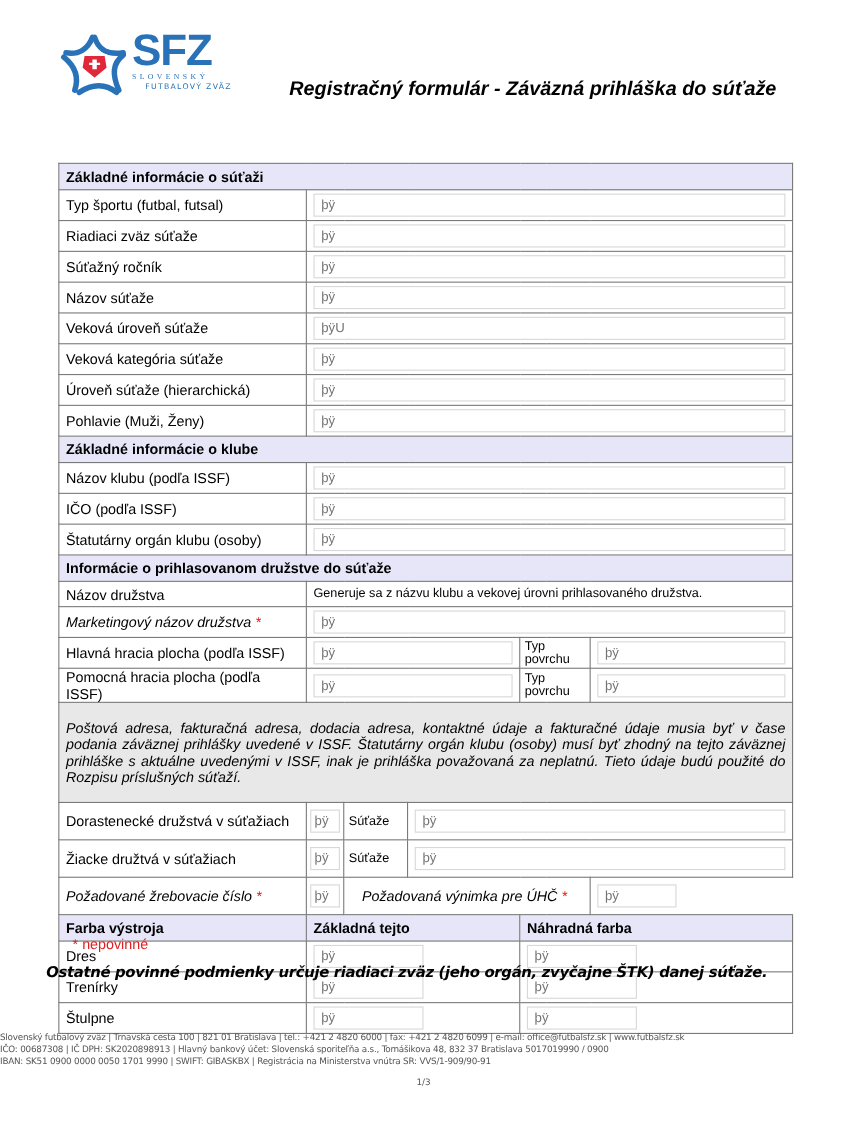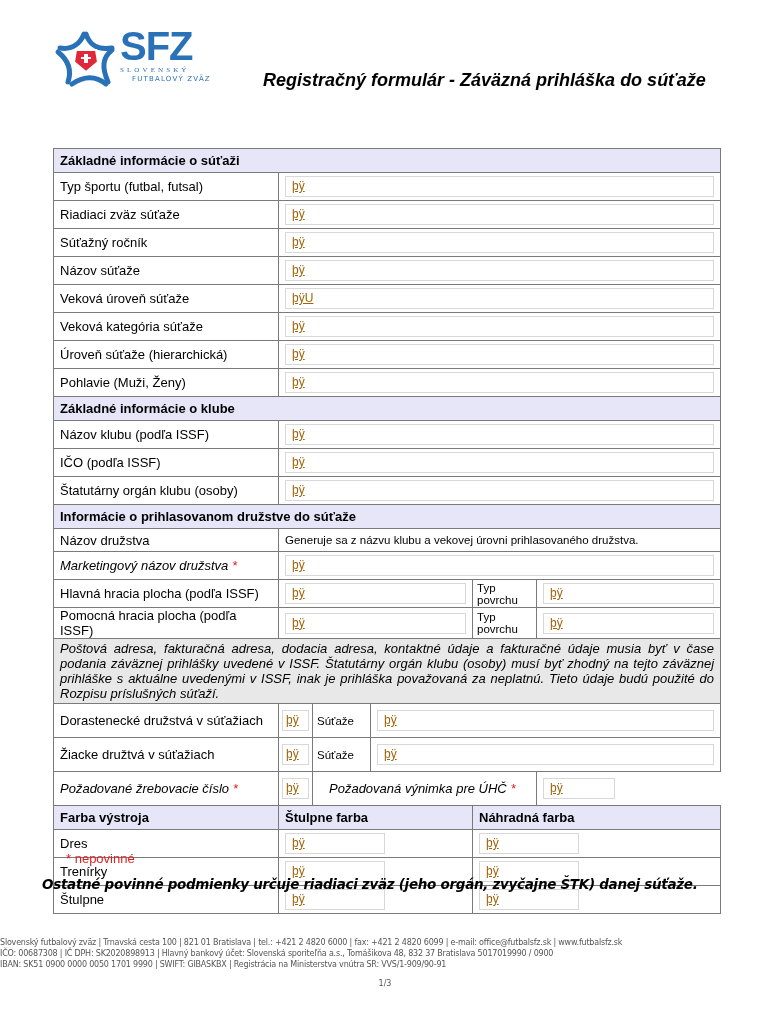--- a/index.html
+++ b/index.html
@@ -6,25 +6,25 @@
   body { width:770px; height:1024px; position:relative; font-family:"Liberation Sans", sans-serif; color:#000; overflow:hidden; }
   .logo { position:absolute; left:54px; top:28px; width:160px; height:62px; }
   .logo-text { position:absolute; left:120px; top:28px; }
   .logo-big { font-family:"Liberation Sans", sans-serif; font-weight:bold; font-size:40px; color:#2a72b8; letter-spacing:-1px; line-height:40px; }
   .logo-small { font-family:Liberation Serif, serif; font-size:7px; color:#2a72b8; letter-spacing:3.1px; line-height:9px; }
   .logo-small2 { font-family:"DejaVu Sans", sans-serif; font-size:7px; color:#2a72b8; letter-spacing:1.2px; line-height:9px;margin-left:12px; }
   .title { position:absolute; left:263px; top:70px; font-size:18px; font-weight:bold; font-style:italic; }
   table.form { position:absolute; left:53px; top:120px; width:667px; border-collapse:collapse; table-layout:fixed; font-size:13px;margin-top:28px; }
   table.form td { border:1px solid #7a7a7a; padding:0 6px; height:27px; vertical-align:middle; }
   tr.head td { background:#e6e6f8; font-weight:bold; height:23px; }
-  .field { border:1px solid #d8d8d8; height:19px; line-height:19px; padding:0 6px; font-size:12px; background:#fff; color:#a16207;text-decoration:underline; }
+  .field { border:1px solid #d8d8d8; height:19px; line-height:19px; padding:0 6px; font-size:12px; background:#fff; color:#737373; }
   td.fc { padding:3px 6px 3px 6px; }
   .it { font-style:italic; }
   .req { color:#e02020; }
-  .note td { background:#e8e8e8; font-style:italic; font-size:13px; text-align:justify; padding:2px 6px !important; line-height:15px; height:auto !important; }
+  .note td { background:#e8e8e8; font-style:italic; font-size:13px; text-align:justify; padding:15px 6px !important; line-height:15px; height:auto !important; }
   .optional { position:absolute; left:66px; top:851px; color:#e02020; font-size:13px; }
   .conditions { position:absolute; left:42px; top:876px; font-size:13.5px; font-weight:bold; font-style:italic; font-family:"DejaVu Sans", sans-serif; letter-spacing:-0.3px; }
   .footer { position:absolute; left:0; width:770px; top:937px; text-align:left; font-size:8px; color:#555; line-height:11px; font-family:"DejaVu Sans", sans-serif; letter-spacing:-0.2px; }
   .page { position:absolute; left:0; width:770px; top:979px; text-align:center; font-size:8px; color:#555; font-family:"DejaVu Sans", sans-serif; }
   .small-lbl { font-size:11.5px; }
 </style>
 </head>
 <body>
 
 <div class="logo">
@@ -196,21 +196,21 @@
           <div class="field" style="padding:0 3px">þÿ</div>
         </td>
     <td colspan="4" class="it" style="padding:0 16px;white-space:nowrap"><span>Požadovaná výnimka pre ÚHČ</span> <span class="req">*</span></td>
     <td class="fc" style="border-right-color:transparent;border-top-color:#7a7a7a">
           <div class="field" style="width:58px">þÿ</div>
         </td>
   </tr>
 
   <tr class="head">
     <td>Farba výstroja</td>
-    <td colspan="3">Štulpne farba</td>
+    <td colspan="3">Základná tejto</td>
     <td colspan="3">Náhradná farba</td>
   </tr>
   <tr>
     <td>Dres</td>
     <td colspan="3" class="fc">
           <div class="field" style="width:86px">þÿ</div>
         </td>
     <td colspan="3" class="fc">
           <div class="field" style="width:86px">þÿ</div>
         </td>

